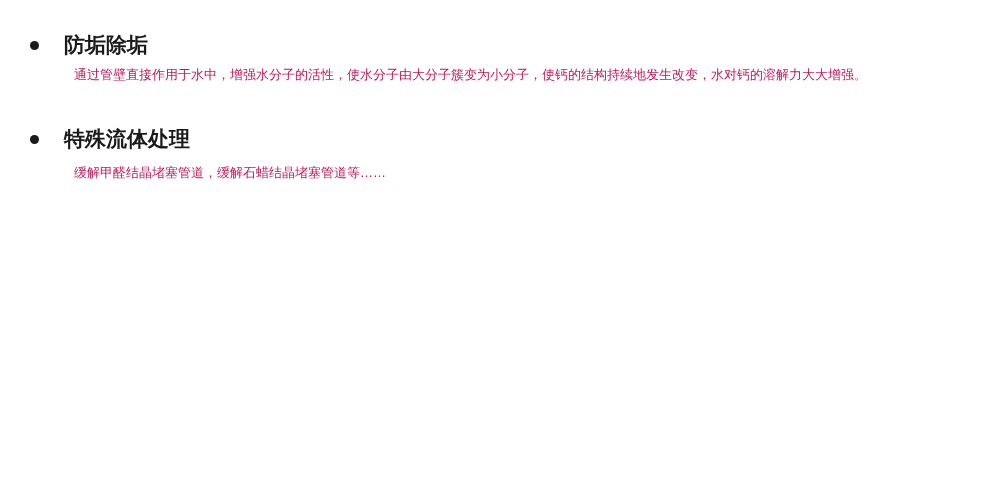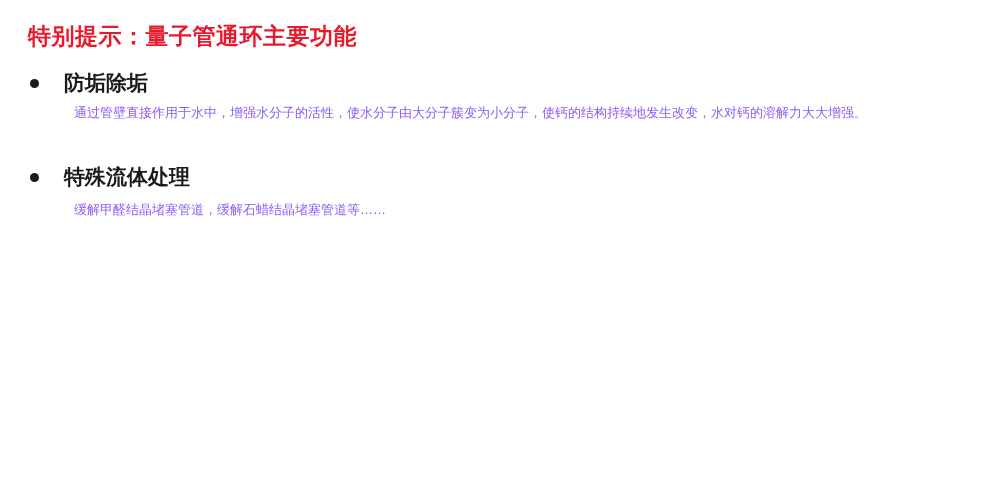--- a/index.html
+++ b/index.html
@@ -48,38 +48,37 @@
   .section-title {
     font-size: 21px;
     font-weight: bold;
     color: #1a1a1a;
     line-height: 1.25;
     margin-left: 16px;
   }
   .section-body {
     font-size: 13px;
     line-height: 26px;
-    color: #8b5cf6;
+    color: #be185d;
     margin: 0 0 0 50px;
     max-width: 880px;
     text-align: justify;
   }
   .sec-1 { margin-top: 10px; }
   .sec-2 { margin-top: 22px; }
   .sec-3 { margin-top: 28px; }
   .sec-4 { margin-top: 38px; }
   .sec-3 .section-body { margin-top: 7px; }
   .sec-4 .section-body { margin-top: 7px; }
 </style>
 </head>
 <body>
 
 <div class="page">
 
-  <h1 class="doc-title">特别提示：量子管通环主要功能</h1>
 
   <div class="section sec-1">
     <div class="section-head">
       <span class="bullet"></span>
       <span class="section-title">防垢除垢</span>
     </div>
     <p class="section-body">通过管壁直接作用于水中，增强水分子的活性，使水分子由大分子簇变为小分子，使钙的结构持续地发生改变，水对钙的溶解力大大增强。</p>
   </div>
 
 

